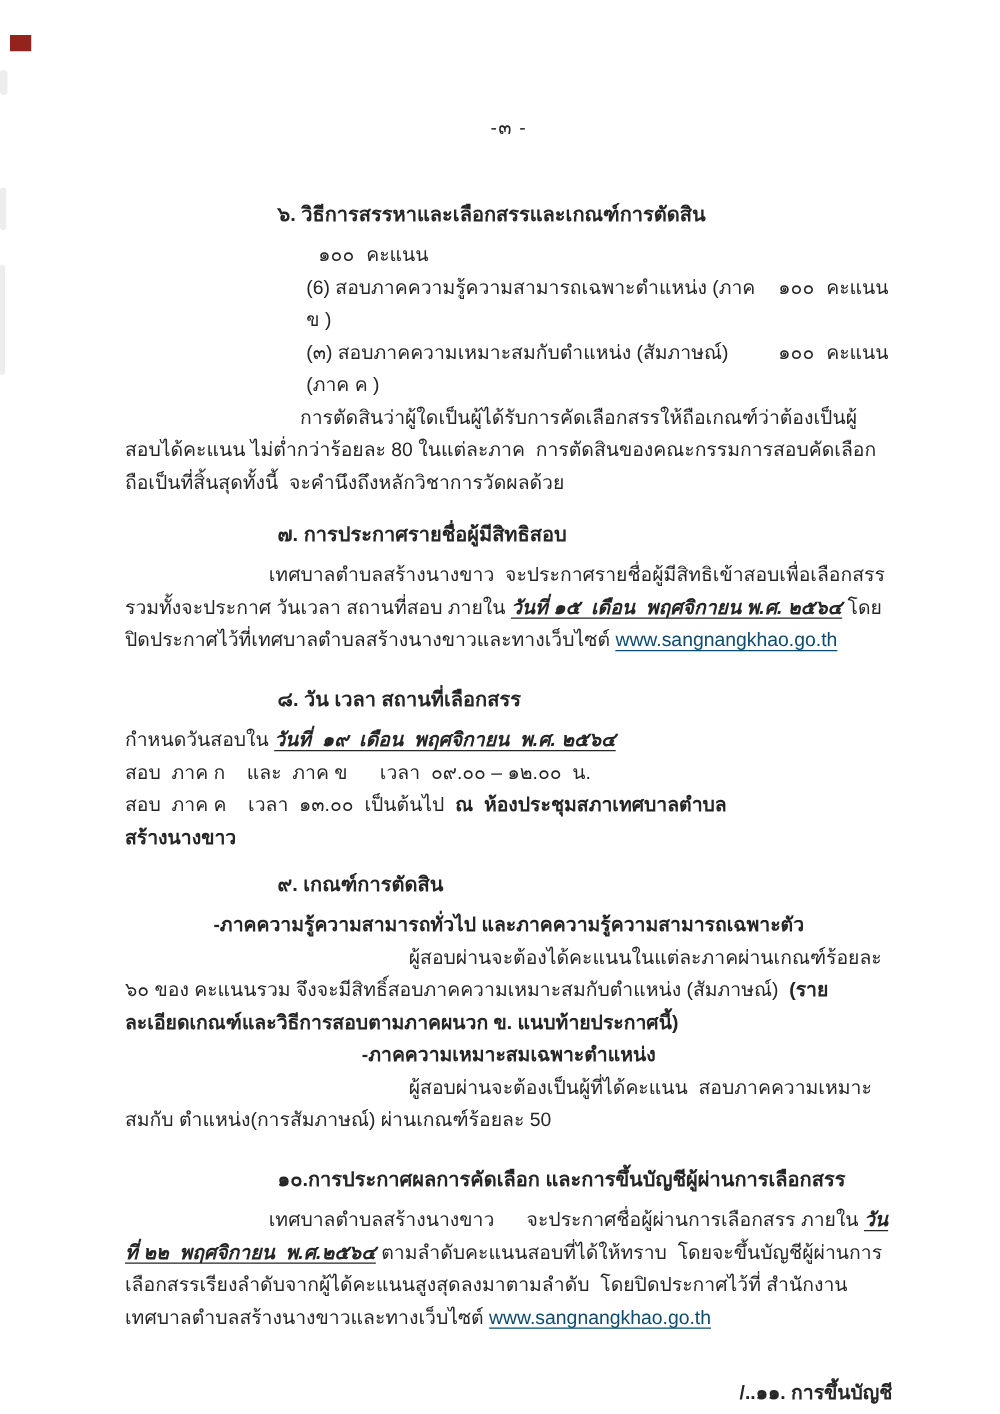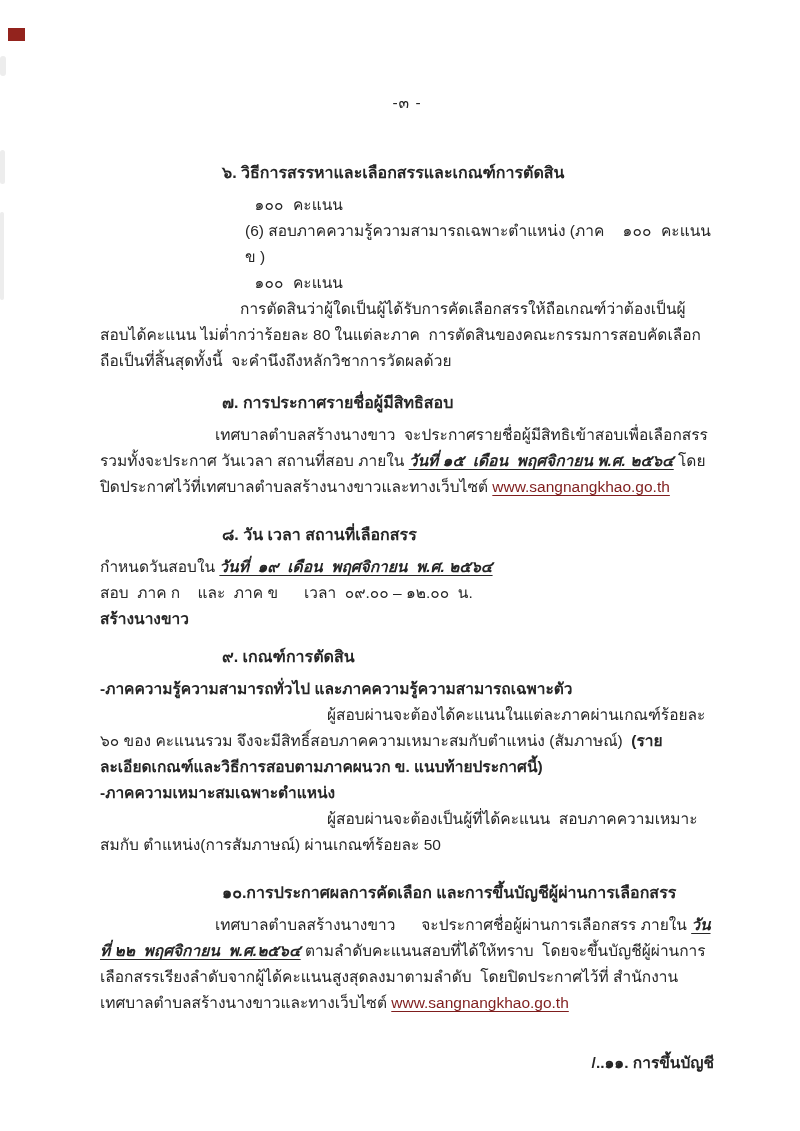--- a/index.html
+++ b/index.html
@@ -38,30 +38,30 @@
   p.para{
     margin:0;
     white-space:pre-wrap;
     overflow-wrap:anywhere;
   }
   .ind140{text-indent:140px;}
   .ind115{text-indent:115px;}
   .ind227{text-indent:227px;}
   .ml145{margin-left:145px;}
   .ml158{margin-left:158px;}
-  .ml183{margin-left:183px;}
+  .ml183{margin-left:183px;text-align:center;}
   .b{font-weight:700;}
   .date-em{
     font-weight:700;
     font-style:italic;
     text-decoration:underline;
     text-underline-offset:3px;
   }
   .url{
-    color:#7f1d1d;
+    color:#0c4a6e;
     text-decoration:underline;
     text-underline-offset:3px;
     cursor:pointer;
   }
   .footer{
     text-align:right;
     font-weight:700;
     margin:34px 0 0 0;
   }
   .stamp{
@@ -98,32 +98,34 @@
     <div class="score-row">
       <span class="srv">๑๐๐</span>
       <span class="sru">คะแนน</span>
     </div>
     <div class="score-row">
       <span class="srl">(6) สอบภาคความรู้ความสามารถเฉพาะตำแหน่ง (ภาค ข )</span>
       <span class="srv">๑๐๐</span>
       <span class="sru">คะแนน</span>
     </div>
     <div class="score-row">
+      <span class="srl">(๓) สอบภาคความเหมาะสมกับตำแหน่ง (สัมภาษณ์) (ภาค ค )</span>
       <span class="srv">๑๐๐</span>
       <span class="sru">คะแนน</span>
     </div>
 
     <p class="para ind140">การตัดสินว่าผู้ใดเป็นผู้ได้รับการคัดเลือกสรรให้ถือเกณฑ์ว่าต้องเป็นผู้สอบได้คะแนน ไม่ต่ำกว่าร้อยละ 80 ในแต่ละภาค  การตัดสินของคณะกรรมการสอบคัดเลือกถือเป็นที่สิ้นสุดทั้งนี้  จะคำนึงถึงหลักวิชาการวัดผลด้วย</p>
 
     <div class="sec mt16">๗.  การประกาศรายชื่อผู้มีสิทธิสอบ</div>
     <p class="para ind115"><span>เทศบาลตำบลสร้างนางขาว  จะประกาศรายชื่อผู้มีสิทธิเข้าสอบเพื่อเลือกสรร รวมทั้งจะประกาศ วันเวลา สถานที่สอบ ภายใน </span><span class="date-em">วันที่ ๑๕  เดือน  พฤศจิกายน พ.ศ. ๒๕๖๔</span><span> โดยปิดประกาศไว้ที่เทศบาลตำบลสร้างนางขาวและทางเว็บไซต์ </span><a class="url">www.sangnangkhao.go.th</a></p>
 
     <div class="sec mt22">๘.  วัน เวลา สถานที่เลือกสรร</div>
     <p class="para ml145"><span>กำหนดวันสอบใน </span><span class="date-em">วันที่  ๑๙  เดือน  พฤศจิกายน  พ.ศ. ๒๕๖๔</span></p>
     <p class="para ml158">สอบ  ภาค ก    และ  ภาค ข      เวลา  ๐๙.๐๐ – ๑๒.๐๐  น.</p>
+    <p class="para ml158"><span>สอบ  ภาค ค    เวลา  ๑๓.๐๐  เป็นต้นไป  </span><span class="b">ณ  ห้องประชุมสภาเทศบาลตำบล</span></p>
     <p class="para b">สร้างนางขาว</p>
 
     <div class="sec mt12">๙.  เกณฑ์การตัดสิน</div>
     <p class="para ml183 b">-ภาคความรู้ความสามารถทั่วไป และภาคความรู้ความสามารถเฉพาะตัว</p>
     <p class="para ind227"><span>ผู้สอบผ่านจะต้องได้คะแนนในแต่ละภาคผ่านเกณฑ์ร้อยละ ๖๐ ของ คะแนนรวม จึงจะมีสิทธิ์สอบภาคความเหมาะสมกับตำแหน่ง (สัมภาษณ์)  </span><span class="b">(รายละเอียดเกณฑ์และวิธีการสอบตามภาคผนวก ข. แนบท้ายประกาศนี้)</span></p>
     <p class="para ml183 b">-ภาคความเหมาะสมเฉพาะตำแหน่ง</p>
     <p class="para ind227">ผู้สอบผ่านจะต้องเป็นผู้ที่ได้คะแนน  สอบภาคความเหมาะสมกับ ตำแหน่ง(การสัมภาษณ์) ผ่านเกณฑ์ร้อยละ 50</p>
 
     <div class="sec mt22">๑๐.การประกาศผลการคัดเลือก  และการขึ้นบัญชีผู้ผ่านการเลือกสรร</div>
     <p class="para ind115"><span>เทศบาลตำบลสร้างนางขาว      จะประกาศชื่อผู้ผ่านการเลือกสรร ภายใน </span><span class="date-em">วันที่ ๒๒  พฤศจิกายน  พ.ศ.๒๕๖๔</span><span> ตามลำดับคะแนนสอบที่ได้ให้ทราบ  โดยจะขึ้นบัญชีผู้ผ่านการเลือกสรรเรียงลำดับจากผู้ได้คะแนนสูงสุดลงมาตามลำดับ  โดยปิดประกาศไว้ที่ สำนักงานเทศบาลตำบลสร้างนางขาวและทางเว็บไซต์ </span><a class="url">www.sangnangkhao.go.th</a></p>

